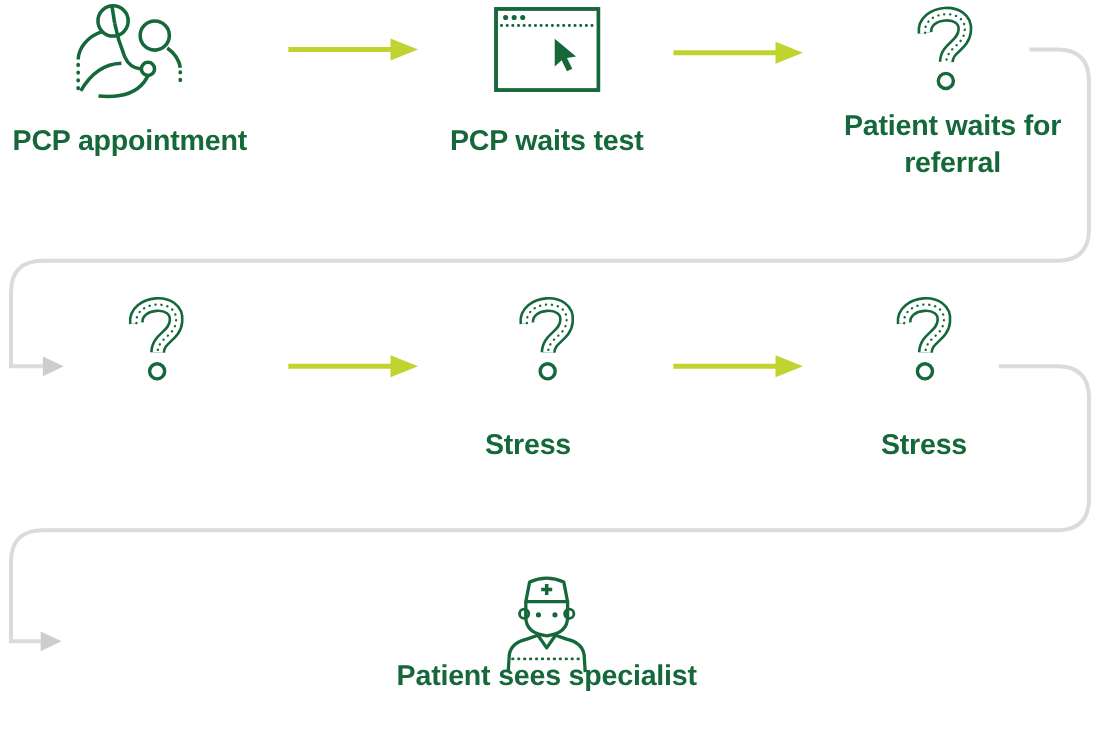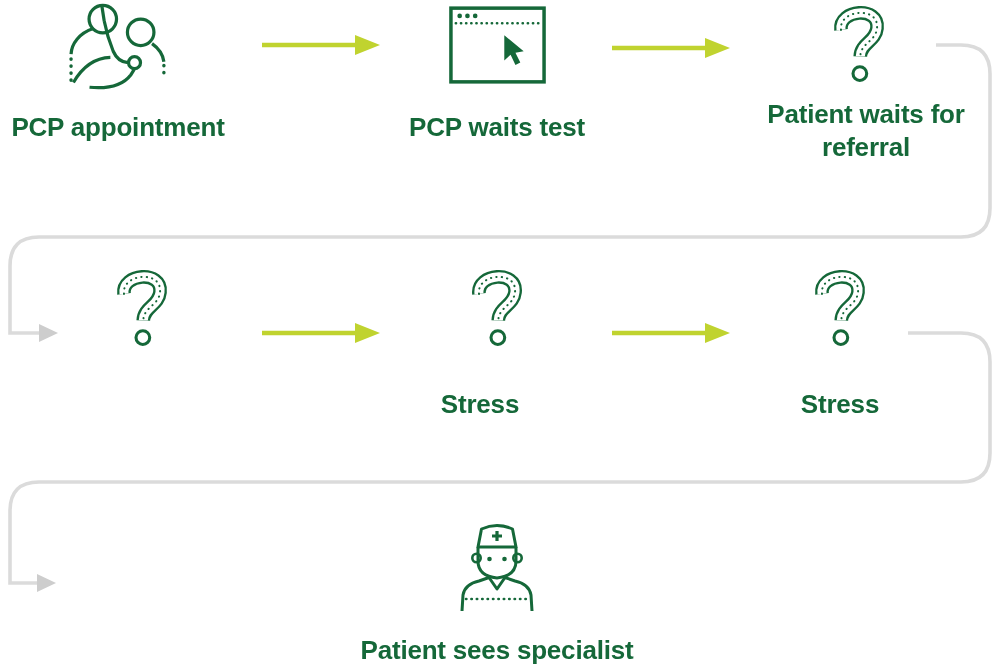--- a/index.html
+++ b/index.html
@@ -125,15 +125,15 @@
     <path class="g-stroke" stroke-width="3" stroke-linejoin="round" d="M 6 92 L 7 76 Q 9 65 23 62 L 33 58.5 L 41 70 L 49 58.5 L 59 62 Q 73 65 75 76 L 76 92"></path>
     <path class="dotted" stroke-width="2.6" stroke-dasharray="0.4 5" d="M 10 80 H 72"></path>
     <path class="g-stroke" stroke-width="3" stroke-linejoin="round" d="M 22 28 L 25.5 10 Q 41 3 56.5 10 L 60 28 Z"></path>
     <path class="g-stroke" stroke-width="3.2" d="M 41 12 V 22 M 36 17 H 46"></path>
     <circle class="g-stroke" stroke-width="2.6" cx="20.5" cy="39" r="4.2"></circle>
     <circle class="g-stroke" stroke-width="2.6" cx="61.5" cy="39" r="4.2"></circle>
     <path class="g-stroke" stroke-width="3" d="M 22 28 L 22 42 Q 22 57 41 59 Q 60 57 60 42 L 60 28"></path>
     <circle class="g-fill" cx="33.5" cy="40" r="2.3"></circle>
     <circle class="g-fill" cx="48.5" cy="40" r="2.3"></circle>
   </svg>
-  <div class="step-label" style="left:327px;top:634px;width:340px">Patient sees specialist</div>
+  <div class="step-label" style="left:327px;top:598px;width:340px">Patient sees specialist</div>
 
 </div>
 
 </body></html>

